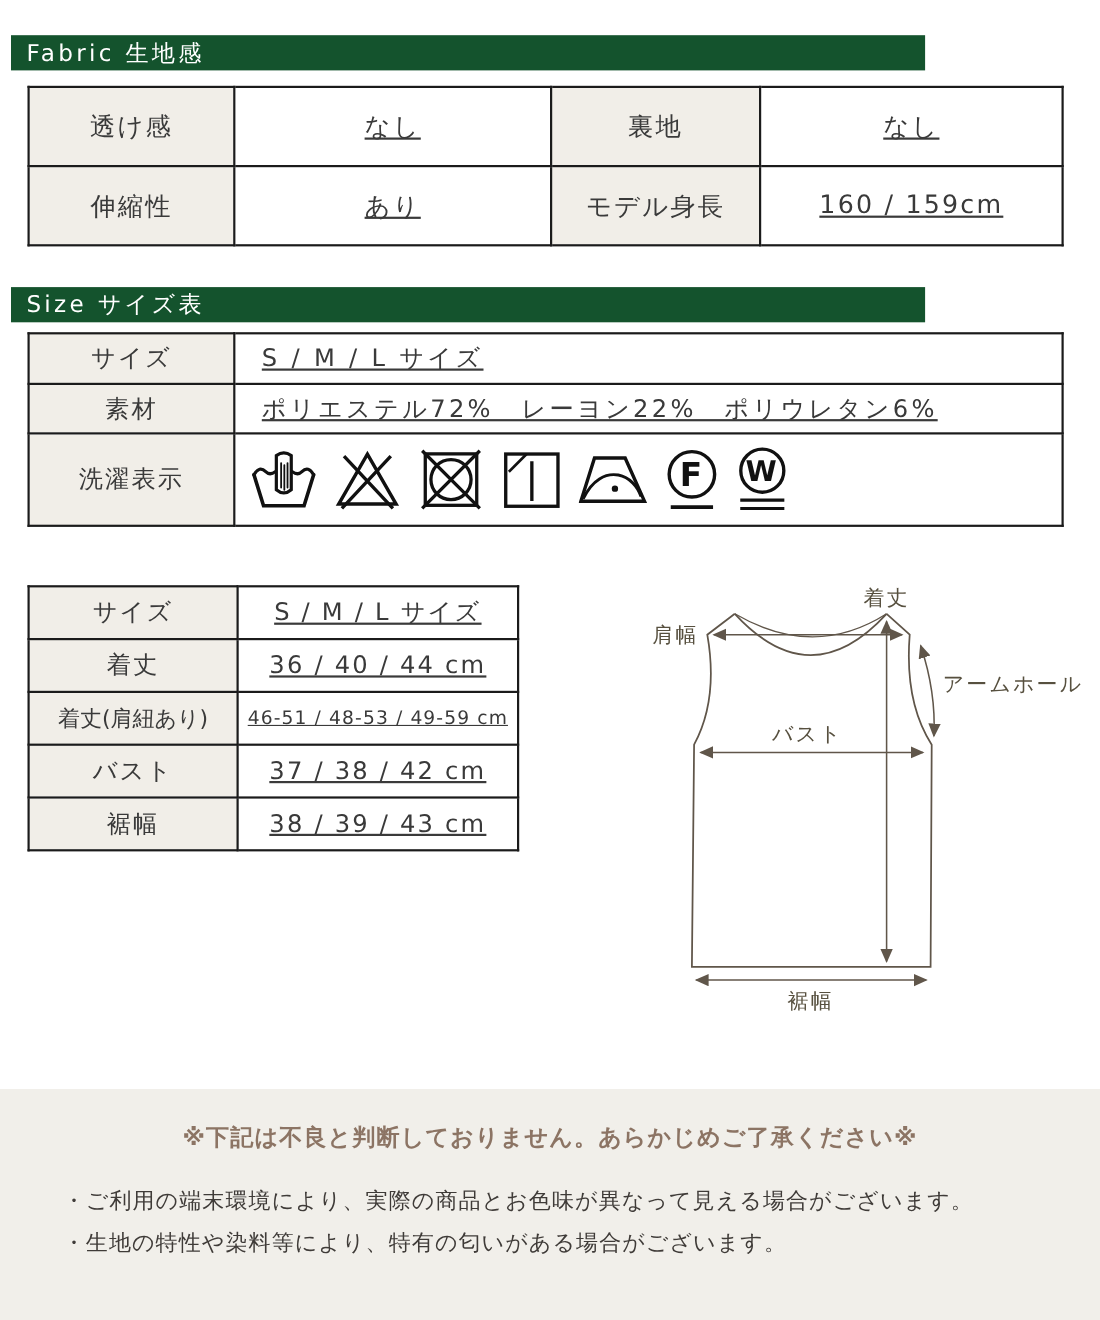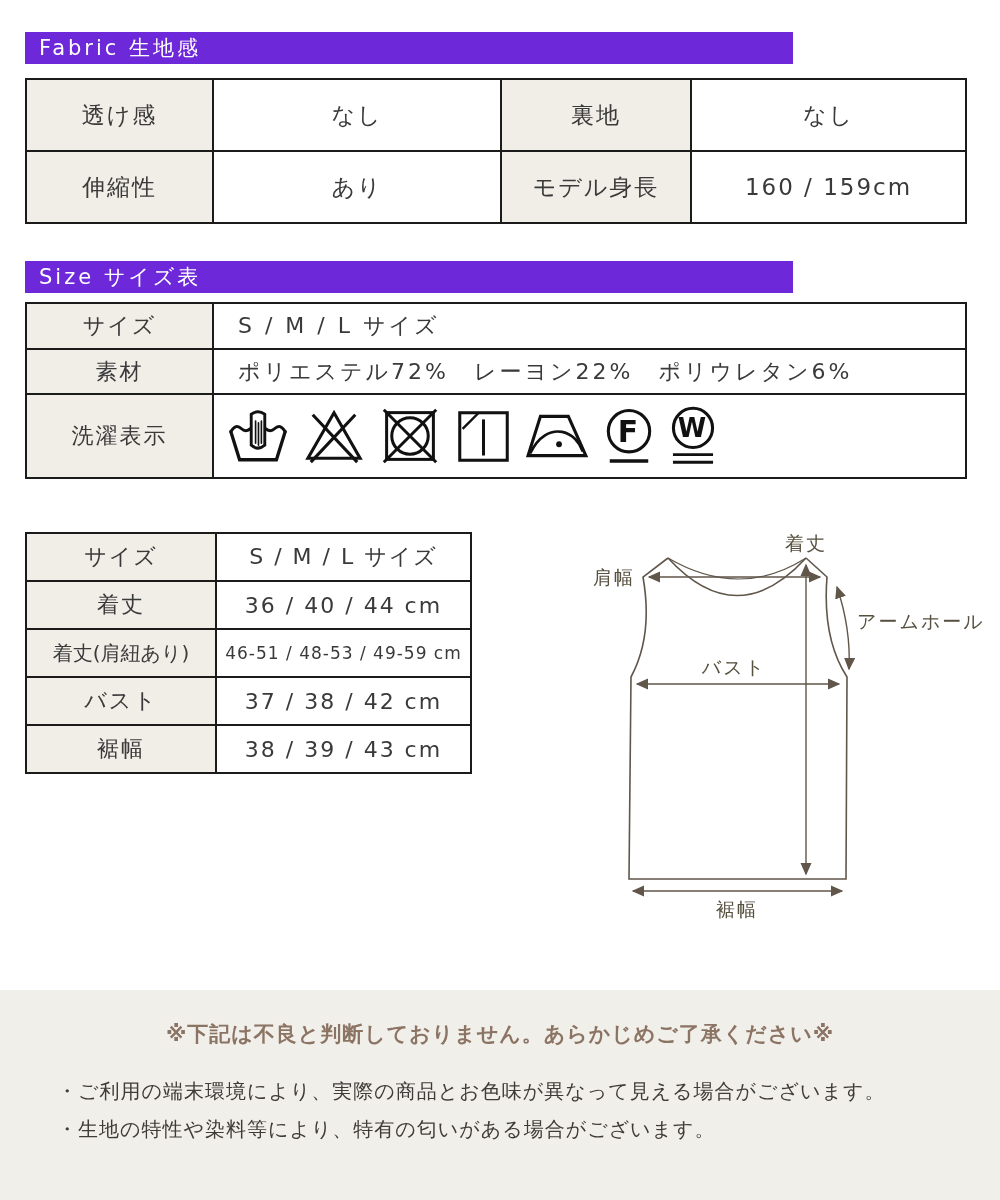--- a/index.html
+++ b/index.html
@@ -6,39 +6,39 @@
   .page{
     position:relative;
     width:1000px;height:1200px;
     background:#ffffff;
     font-family:"DejaVu Sans","Liberation Sans",sans-serif;
     color:#3a3a3a;
     overflow:hidden;
   }
   
   .section-bar{
-    position:absolute;left:25px;width:768px;height:32px;
-    background:#6d28d9;color:#ffffff;
+    position:absolute;left:10px;width:831px;height:32px;
+    background:#14532d;color:#ffffff;
     font-size:21px;line-height:32px;letter-spacing:3px;
     padding-left:14px;box-sizing:border-box;
     white-space:nowrap;
   }
   #bar-fabric{top:32px;}
   #bar-size{top:261px;}
 
   
   table{border-collapse:collapse;table-layout:fixed;}
   td{
     border:2px solid #1b1b1b;
     padding:0;text-align:center;vertical-align:middle;
     font-size:23px;letter-spacing:2px;color:#3a3a3a;
     overflow:hidden;white-space:nowrap;
   }
   td.hdr{background:#f1eee8;}
-  td.val{background:#ffffff;}
+  td.val{background:#ffffff;text-decoration:underline;}
   td.left{text-align:left;padding-left:24px;letter-spacing:3px;}
 
   #fabric-table{position:absolute;left:25px;top:78px;}
   #fabric-table td{height:70px;}
 
   #size-info-table{position:absolute;left:25px;top:302px;}
   #size-info-table tr.r1 td{height:44px;}
   #size-info-table tr.r2 td{height:43px;}
   #size-info-table tr.r3 td{height:82px;}
   #size-info-table td{font-size:22px;}

